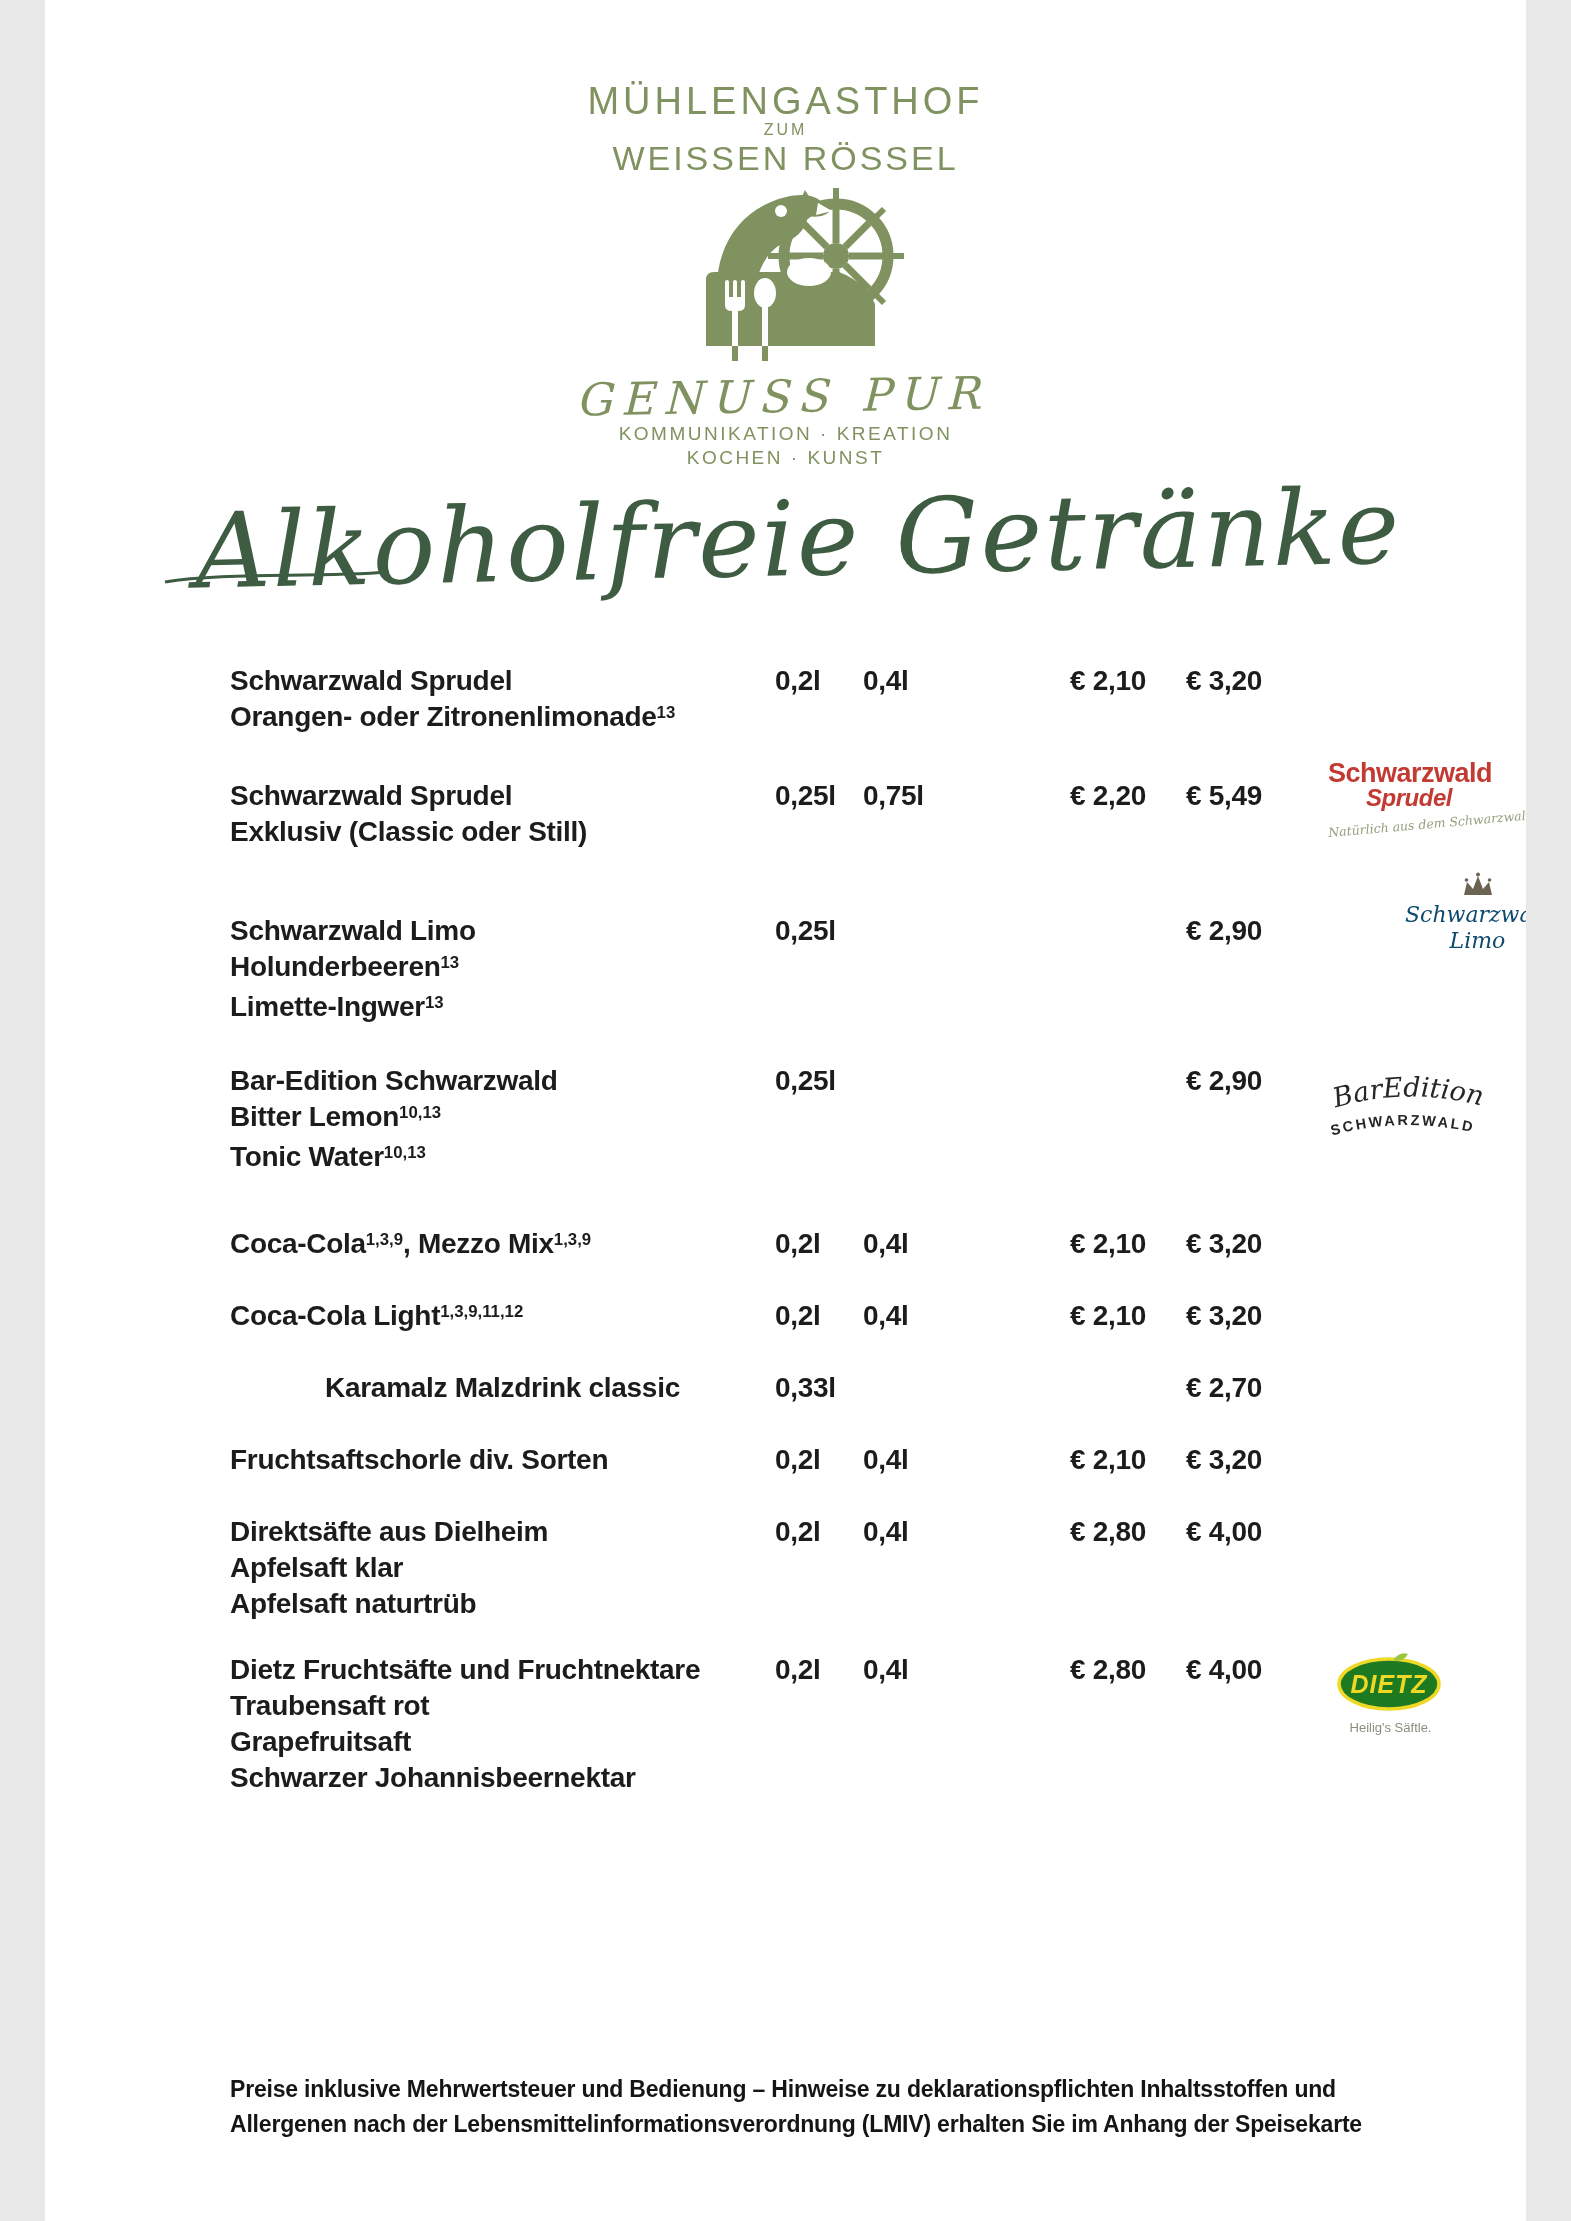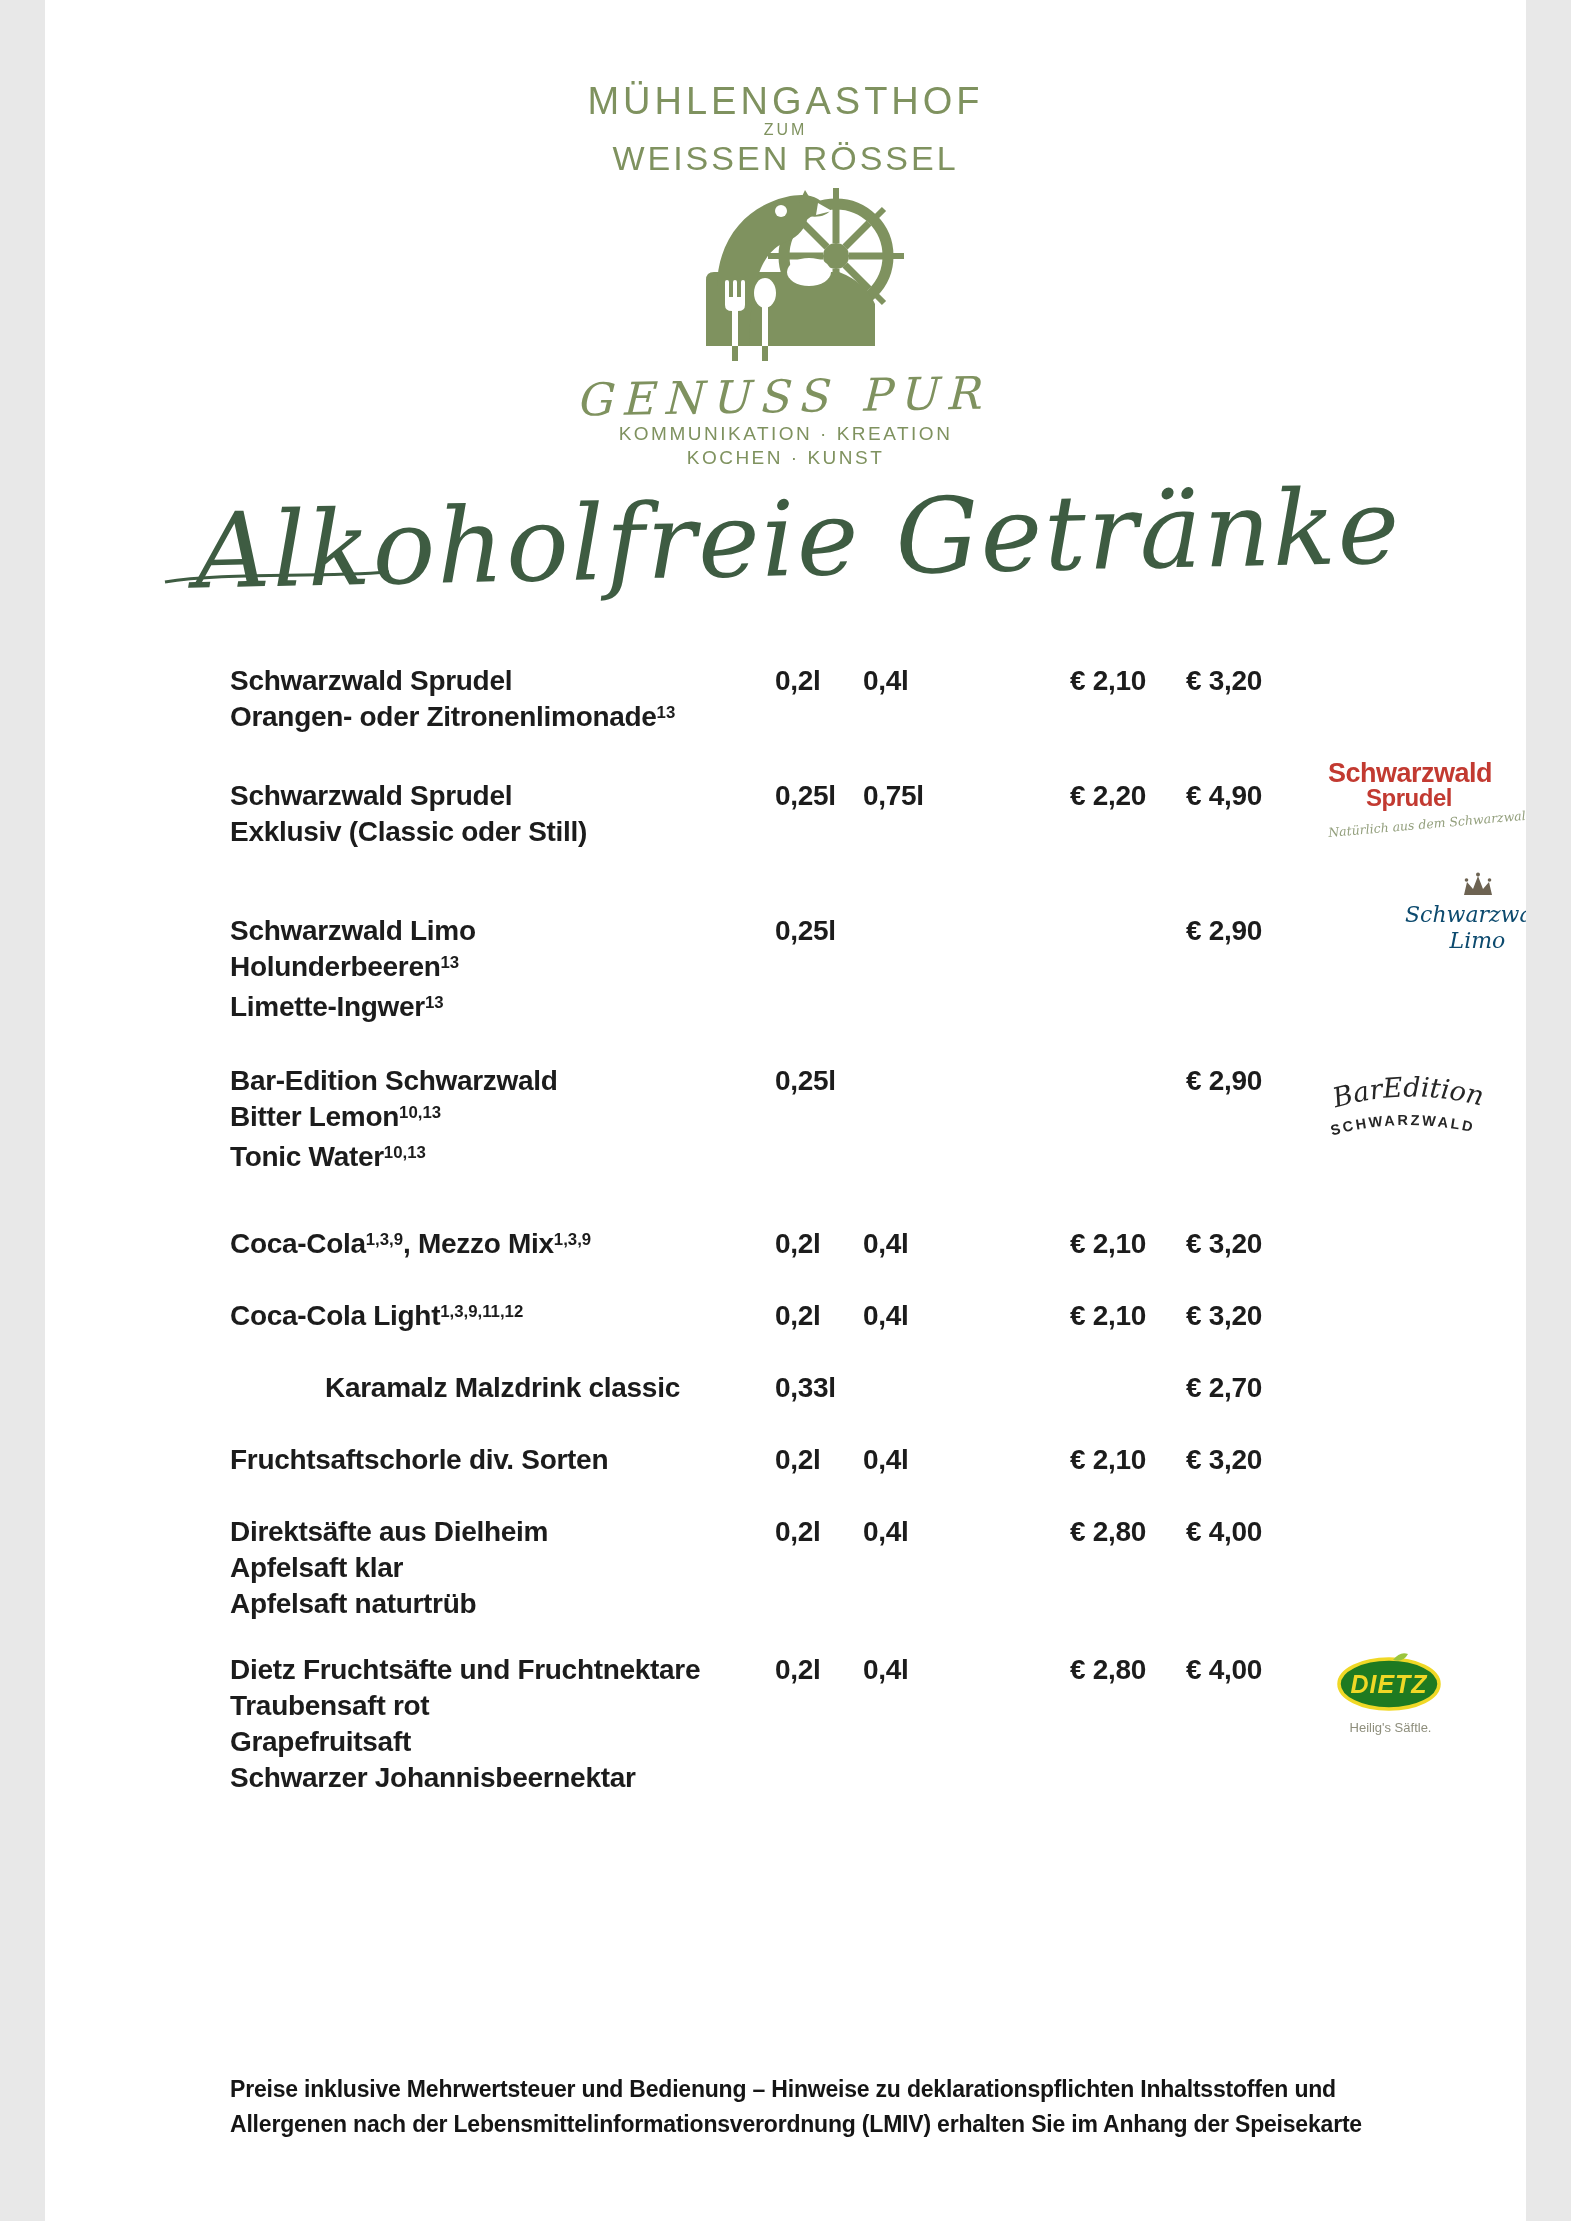--- a/index.html
+++ b/index.html
@@ -32,21 +32,21 @@
   .size,.price{position:absolute;top:0;line-height:36px;}
   .s1{left:545px;}
   .s2{left:633px;}
   .p1{left:840px;}
   .p2{left:956px;}
   sup{font-size:0.6em;position:relative;top:-0.5em;vertical-align:baseline;letter-spacing:0;}
   
   .brand{position:absolute;text-align:center;}
   #sprudel-logo{left:1283px;top:760px;width:162px;}
   #sprudel-logo .l1{font-size:27px;font-weight:700;color:#c23a31;letter-spacing:-0.5px;line-height:26px;transform:scaleY(1.05);}
-  #sprudel-logo .l2{font-size:24px;font-weight:700;color:#c23a31;letter-spacing:-0.5px;line-height:24px;}
+  #sprudel-logo .l2{font-size:24px;font-weight:700;color:#c23a31;letter-spacing:-0.5px;line-height:24px;font-style:italic;}
   #sprudel-logo .tag{margin-top:8px;font-size:12.5px;font-family:"DejaVu Serif",serif;font-style:italic;color:#94a07e;transform:rotate(-5deg);white-space:nowrap;}
   #limo-logo{left:1360px;top:872px;width:145px;color:#0c4a6e;}
   #limo-logo .l1,#limo-logo .l2{font-family:"DejaVu Serif",serif;font-style:italic;font-size:22px;line-height:26px;white-space:nowrap;}
   #bar-logo{left:1275px;top:1070px;width:175px;}
   #dietz-logo{left:1283px;top:1650px;width:125px;}
   #dietz-logo .tag{margin-top:4px;font-size:13px;color:#8e8e7c;}
   
   #footer{
     position:absolute;left:185px;top:2072px;width:1195px;
     font-size:23px;font-weight:700;line-height:35px;color:#151515;letter-spacing:-0.2px;
@@ -137,21 +137,21 @@
       <span class="price p2">€ 3,20</span>
     </div>
       <div class="row" style="top: 778px;">
       <div class="iname">
           <div class="nline">Schwarzwald Sprudel</div>
           <div class="nline">Exklusiv (Classic oder Still)</div>
         </div>
       <span class="size s1">0,25l</span>
       <span class="size s2">0,75l</span>
       <span class="price p1">€ 2,20</span>
-      <span class="price p2">€ 4,90</span>
+      <span class="price p2">€ 5,49</span>
     </div>
       <div class="row" style="top: 913px;">
       <div class="iname">
           <div class="nline">Schwarzwald Limo</div>
           <div class="nline">Holunderbeeren<sup>13</sup></div>
           <div class="nline">Limette-Ingwer<sup>13</sup></div>
         </div>
       <span class="size s1">0,25l</span>
       <span class="size s2"></span>
       <span class="price p1"></span>

